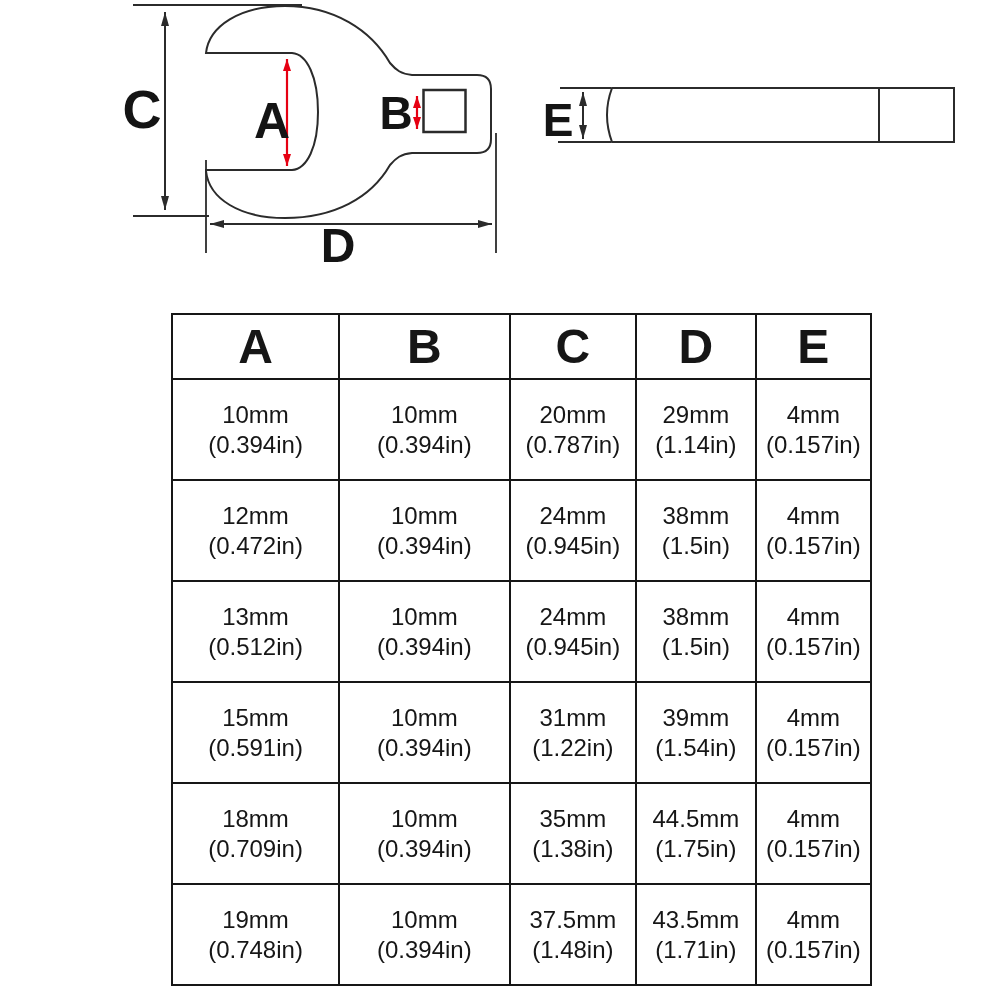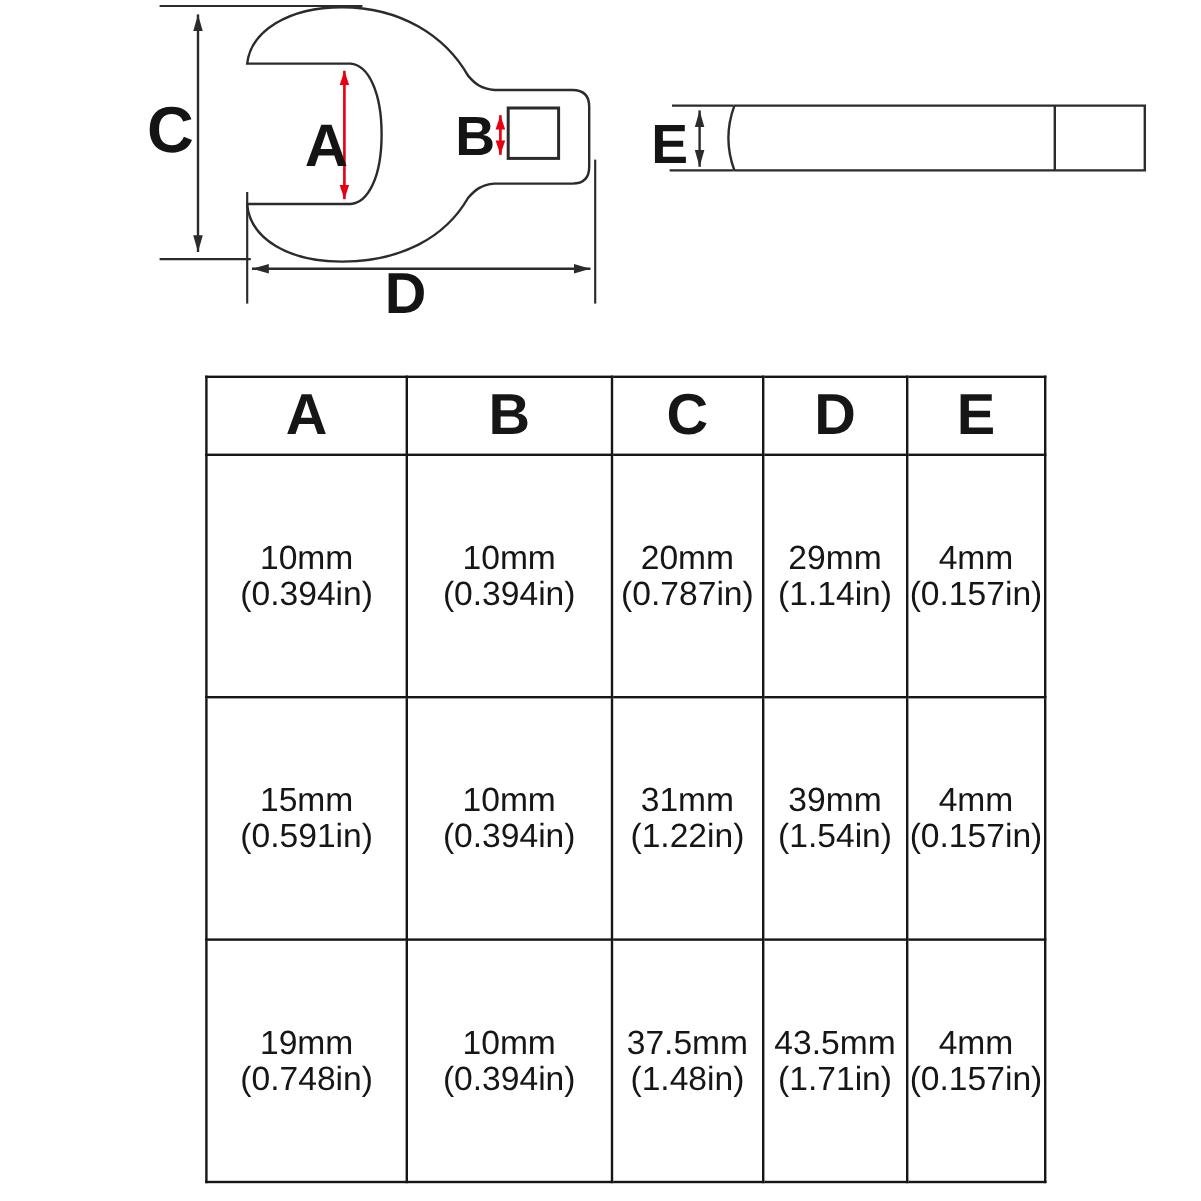--- a/index.html
+++ b/index.html
@@ -39,21 +39,21 @@
     color: #161616;
   }
   table.size-table th {
     height: 63px;
     font-size: 48px;
     font-weight: bold;
     line-height: 1;
   }
   table.size-table td {
     height: 76px;
-    font-size: 28px;
+    font-size: 24px;
     font-weight: 400;
     line-height: 30px;
   }
   table.size-table col.col-a { width: 23.9%; }
   table.size-table col.col-b { width: 24.4%; }
   table.size-table col.col-c { width: 18.1%; }
   table.size-table col.col-d { width: 17.1%; }
   table.size-table col.col-e { width: 16.5%; }
 </style>
 </head>
@@ -154,20 +154,64 @@
             <div>29mm</div>
             <div>(1.14in)</div>
           </td>
           <td>
             <div>4mm</div>
             <div>(0.157in)</div>
           </td>
         </tr>
         <tr>
           <td>
+            <div>12mm</div>
+            <div>(0.472in)</div>
+          </td>
+          <td>
+            <div>10mm</div>
+            <div>(0.394in)</div>
+          </td>
+          <td>
+            <div>24mm</div>
+            <div>(0.945in)</div>
+          </td>
+          <td>
+            <div>38mm</div>
+            <div>(1.5in)</div>
+          </td>
+          <td>
+            <div>4mm</div>
+            <div>(0.157in)</div>
+          </td>
+        </tr>
+        <tr>
+          <td>
+            <div>13mm</div>
+            <div>(0.512in)</div>
+          </td>
+          <td>
+            <div>10mm</div>
+            <div>(0.394in)</div>
+          </td>
+          <td>
+            <div>24mm</div>
+            <div>(0.945in)</div>
+          </td>
+          <td>
+            <div>38mm</div>
+            <div>(1.5in)</div>
+          </td>
+          <td>
+            <div>4mm</div>
+            <div>(0.157in)</div>
+          </td>
+        </tr>
+        <tr>
+          <td>
             <div>15mm</div>
             <div>(0.591in)</div>
           </td>
           <td>
             <div>10mm</div>
             <div>(0.394in)</div>
           </td>
           <td>
             <div>31mm</div>
             <div>(1.22in)</div>
@@ -176,20 +220,42 @@
             <div>39mm</div>
             <div>(1.54in)</div>
           </td>
           <td>
             <div>4mm</div>
             <div>(0.157in)</div>
           </td>
         </tr>
         <tr>
           <td>
+            <div>18mm</div>
+            <div>(0.709in)</div>
+          </td>
+          <td>
+            <div>10mm</div>
+            <div>(0.394in)</div>
+          </td>
+          <td>
+            <div>35mm</div>
+            <div>(1.38in)</div>
+          </td>
+          <td>
+            <div>44.5mm</div>
+            <div>(1.75in)</div>
+          </td>
+          <td>
+            <div>4mm</div>
+            <div>(0.157in)</div>
+          </td>
+        </tr>
+        <tr>
+          <td>
             <div>19mm</div>
             <div>(0.748in)</div>
           </td>
           <td>
             <div>10mm</div>
             <div>(0.394in)</div>
           </td>
           <td>
             <div>37.5mm</div>
             <div>(1.48in)</div>

